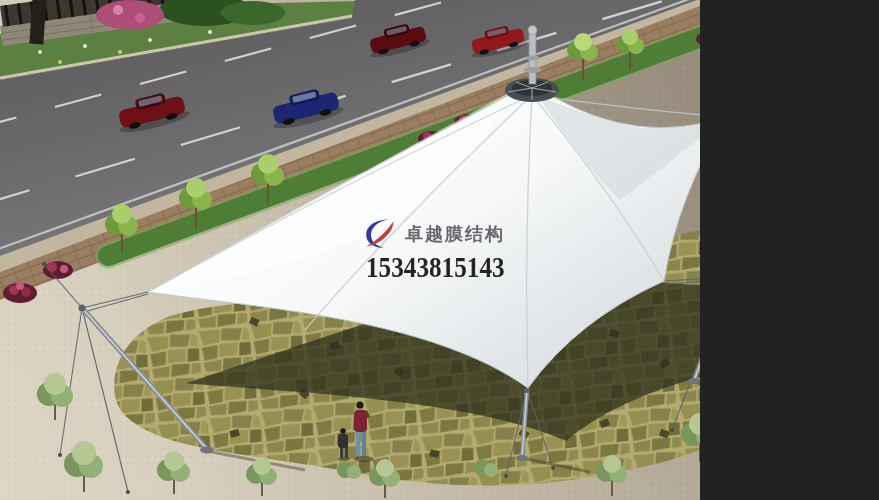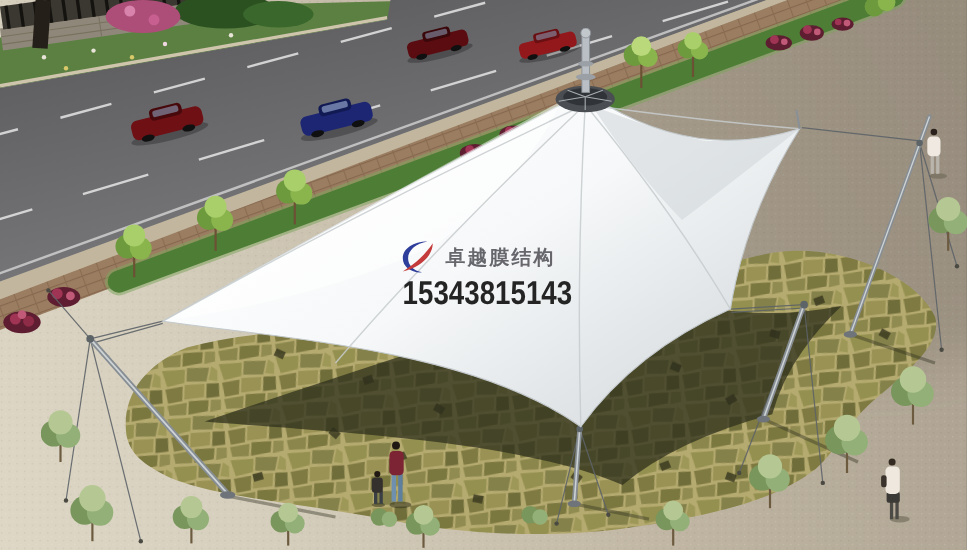--- a/index.html
+++ b/index.html
@@ -3,23 +3,23 @@
 <meta charset="utf-8">
 <style>
   html,body{margin:0;padding:0;background:#222;}
   :root{
     --logo-blue:#2e3e9b; --logo-red:#c43b3b; --brand-text:#4e4e54; --phone-text:#131313;
     --membrane:#f5f7f8; --road:#6f6f72; --plaza-light:#ded7c6; --plaza-dark:#a89d8d;
     --flagstone:#b5aa70; --canopy-shadow:#2e2f1c; --lawn:#4e7d36; --steel:#878e93;
     --car1:#6e1014; --car2:#1d2672; --car3:#5a0c10; --car4:#93181b;
   }
   #stage{
-    position:relative;width:879px;height:500px;overflow:hidden;
+    position:relative;width:700px;height:500px;overflow:hidden;
     background:linear-gradient(245deg,var(--plaza-dark) 4%,#c0b6a3 45%,#d6cfbd 78%,var(--plaza-light) 100%);
-    font-family:Liberation Sans, sans-serif;
+    font-family:Liberation Serif, serif;
   }
   #scene{position:absolute;left:0;top:0;}
   .wm{position:absolute;left:360px;top:218px;z-index:40;user-select:none;}
   .wm-row{display:flex;align-items:center;gap:7px;height:32px;}
   .brand{font-size:18px;font-weight:700;letter-spacing:2px;color:var(--brand-text);opacity:.85;white-space:nowrap;}
   .phone{margin-top:0px;margin-left:6px;font-size:30px;font-weight:700;color:var(--phone-text);
          letter-spacing:0px;transform:scaleX(.84);transform-origin:left center;opacity:.92;white-space:nowrap;}
 </style>
 </head>
 <body>

